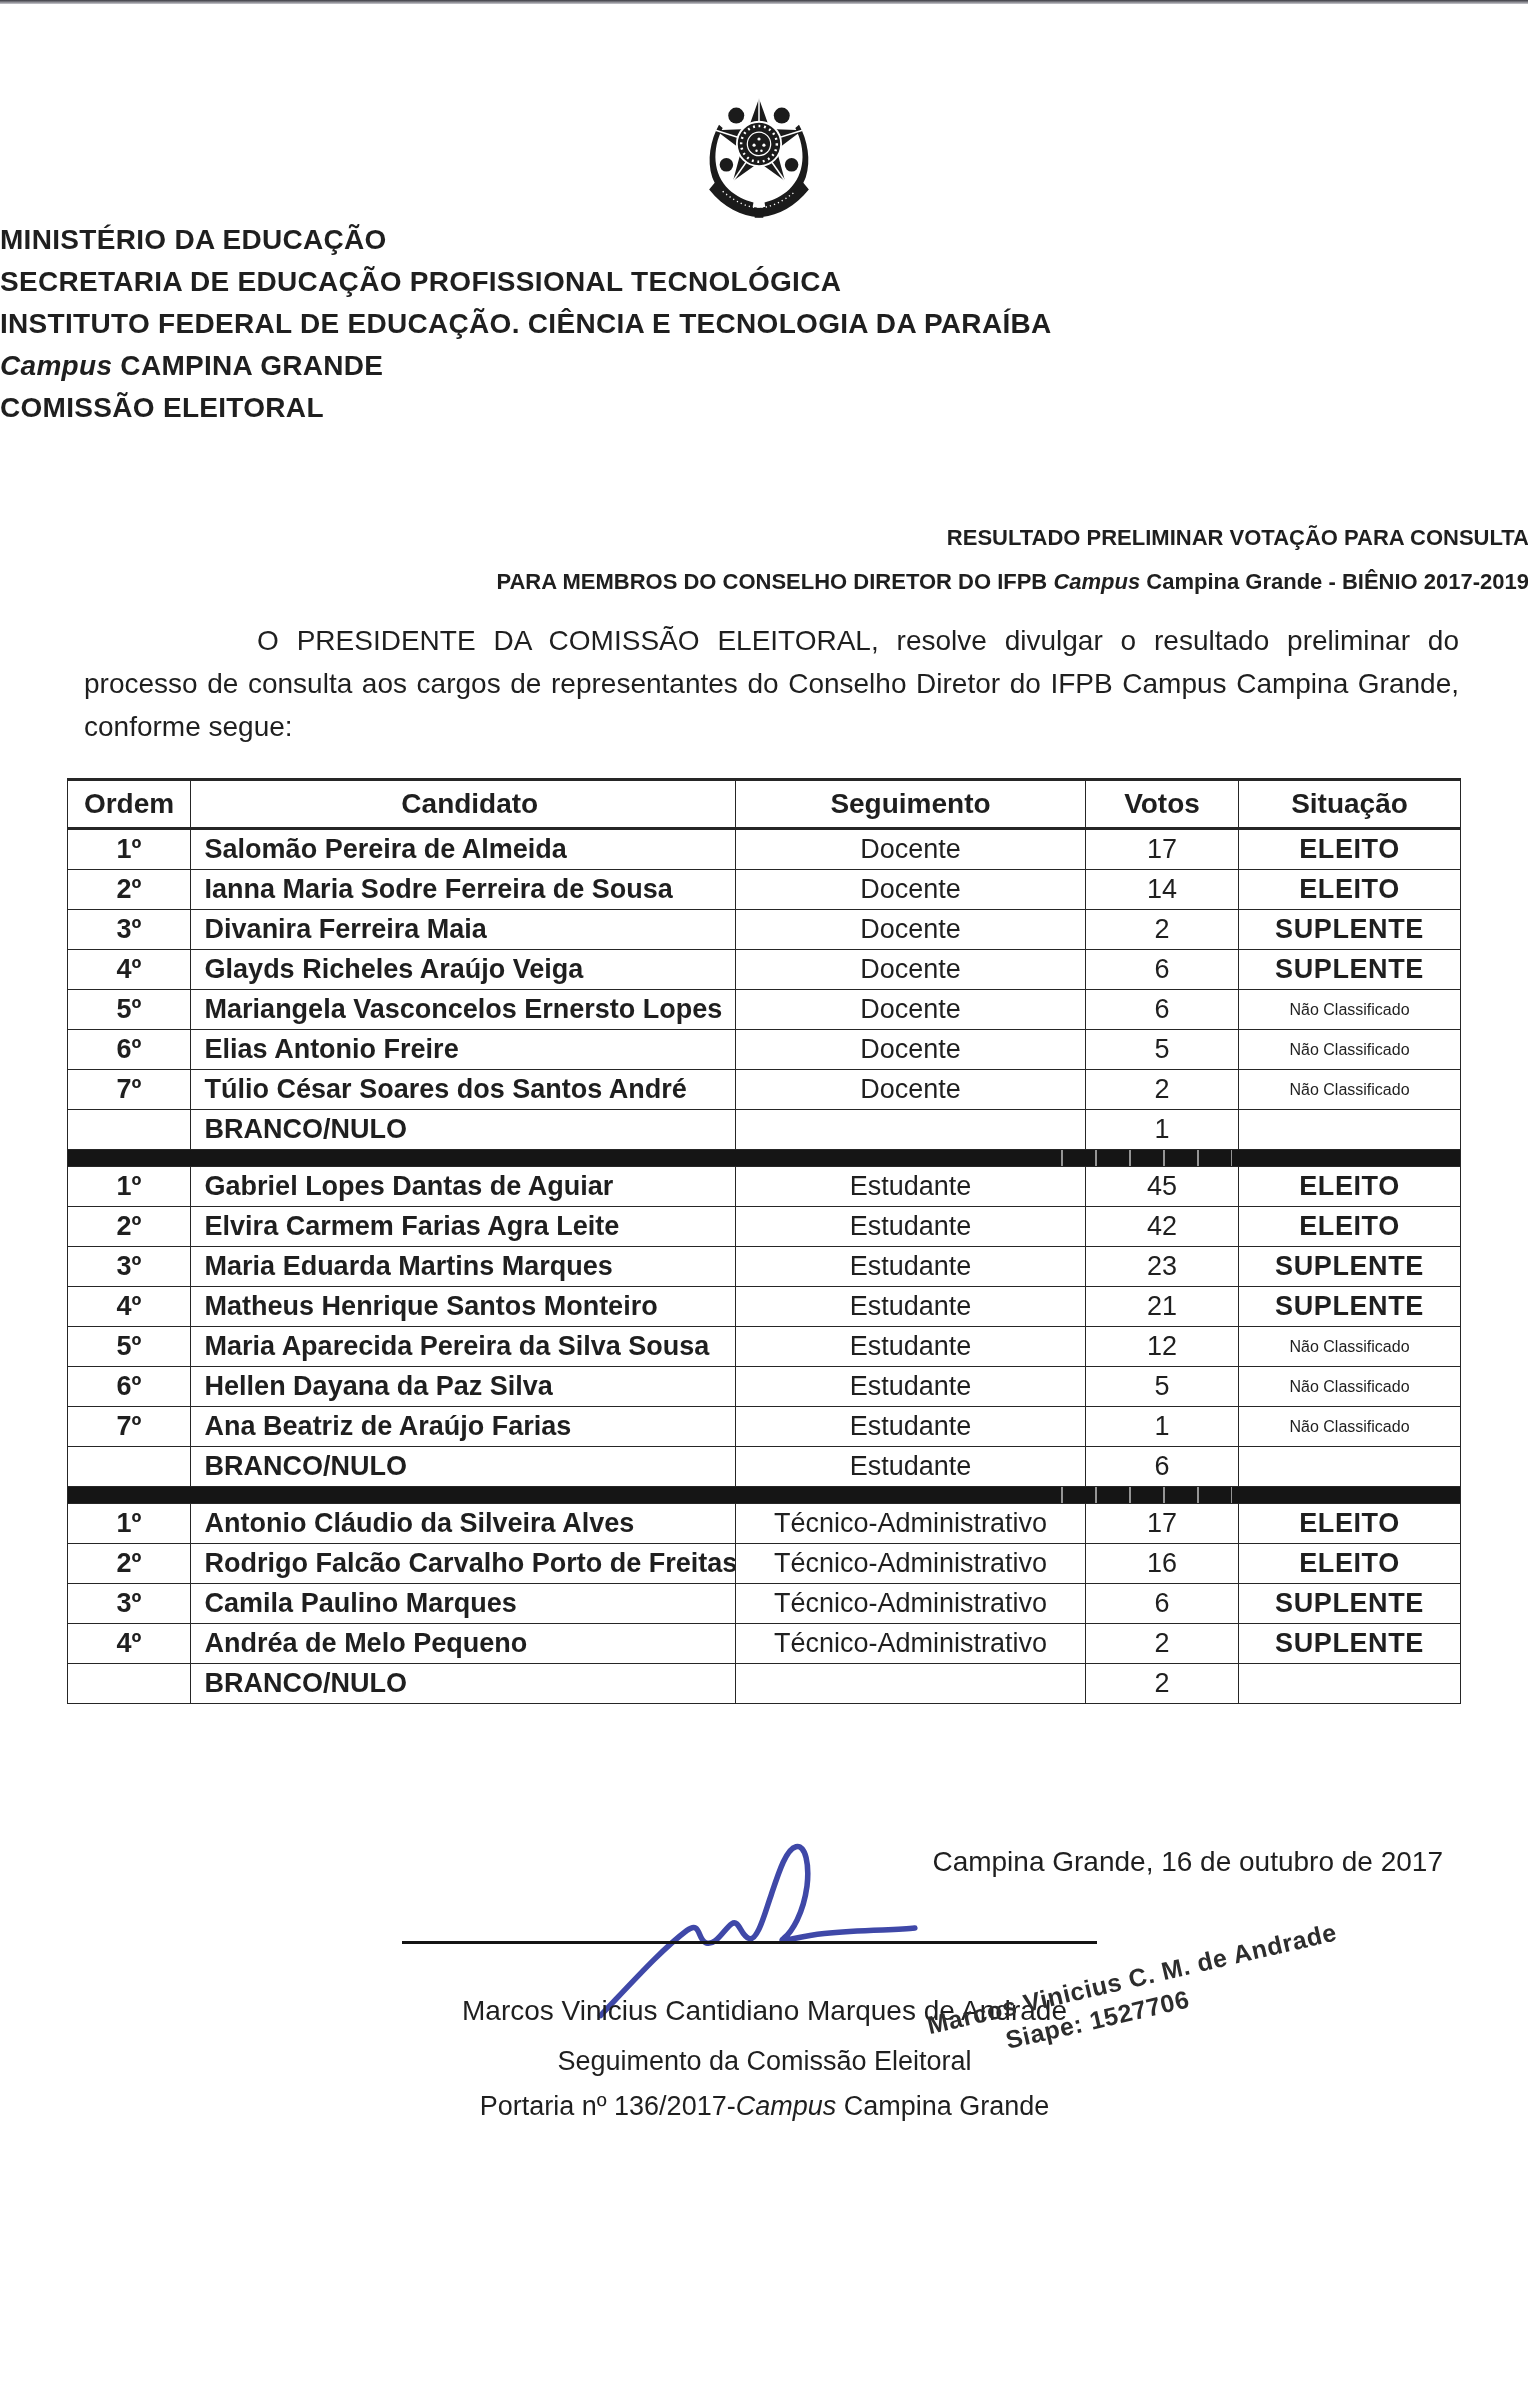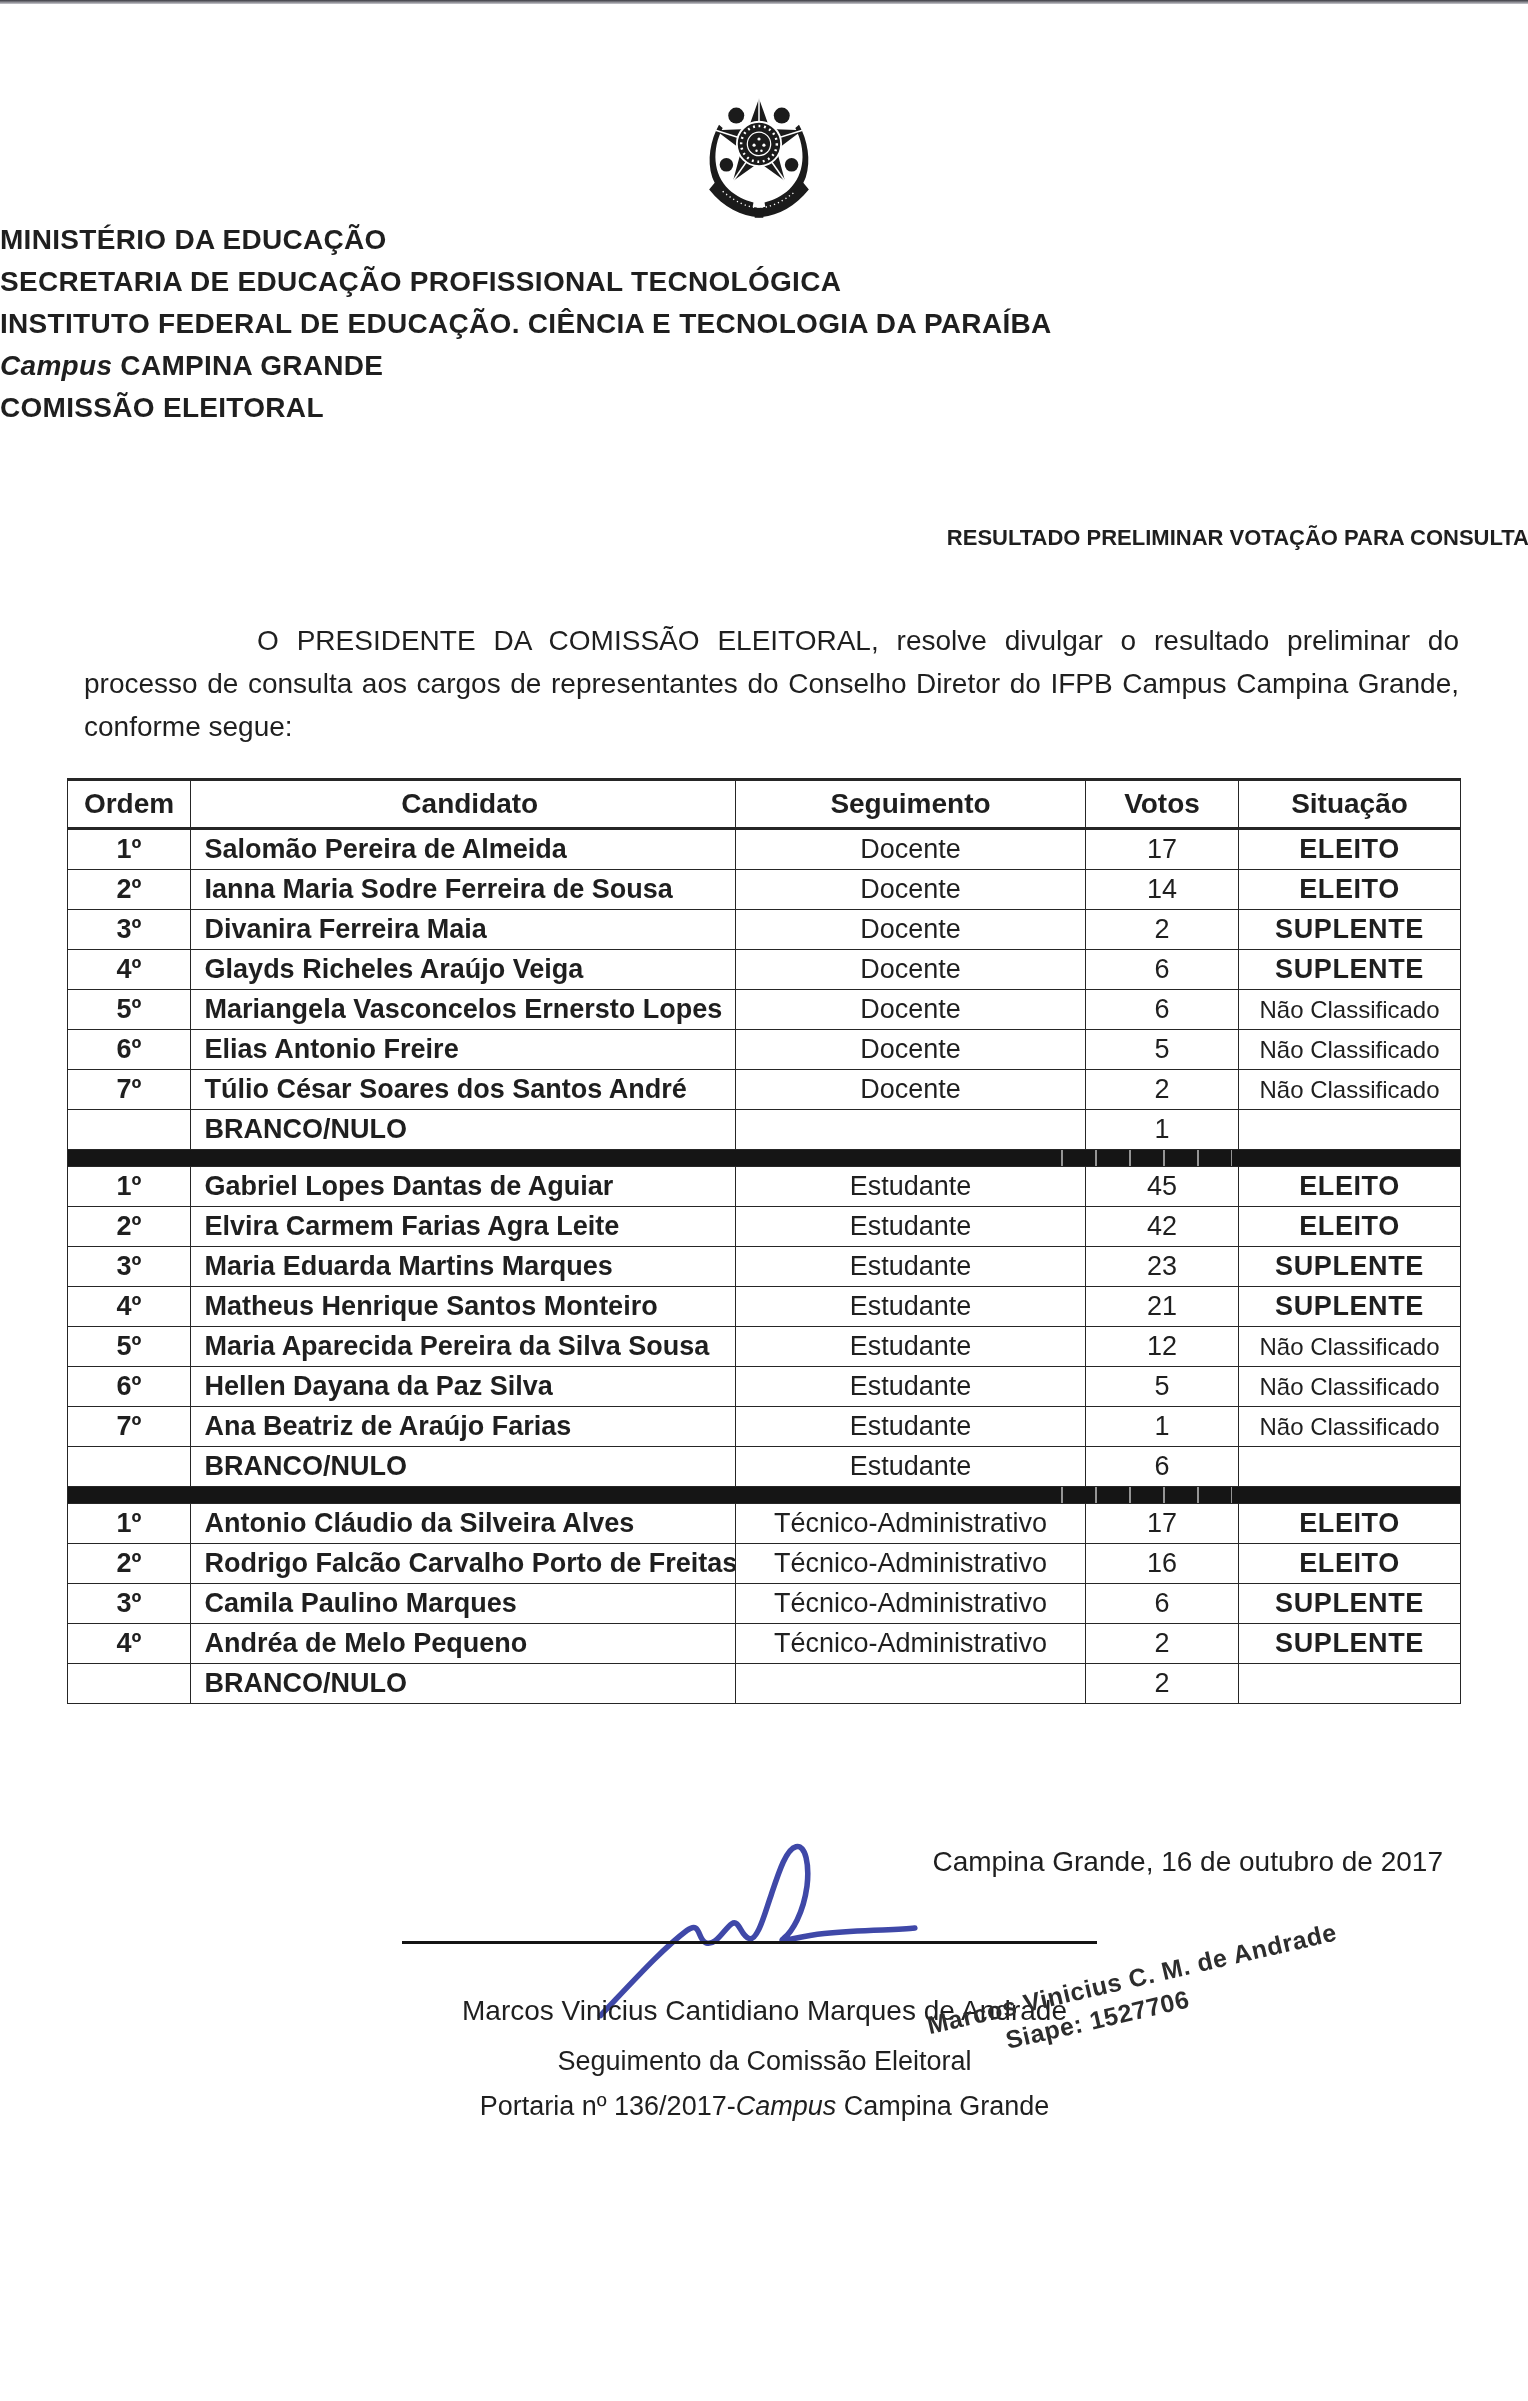--- a/index.html
+++ b/index.html
@@ -43,21 +43,21 @@
     border-top:3.7px solid #262626;border-bottom:3.1px solid #262626;
     font-size:28px;height:46px;font-weight:bold;text-align:center;
   }
   .results-table th.h-cand{text-align:center;padding-left:13.6px;}
   .results-table td{height:39px;font-size:27px;}
   td.c-ordem{text-align:center;font-weight:700;}
   td.c-cand{text-align:left;padding-left:13.6px;font-weight:700;}
   td.c-seg{text-align:center;font-weight:400;}
   td.c-vot{text-align:center;font-weight:400;}
   td.c-sit{text-align:center;font-weight:700;letter-spacing:0.6px;}
-  td.c-sit.nc{font-size:24px;font-weight:400;letter-spacing:0;}
+  td.c-sit.nc{font-size:16px;font-weight:400;letter-spacing:0;}
   tr.sep td{
     height:16px;border-left:1.8px solid #262626;border-right:1.8px solid #262626;
     background-color:#151515;
     background-image:repeating-linear-gradient(90deg, rgba(255,255,255,0) 0 32px, rgba(255,255,255,0.55) 32px 34px);
     background-size:203px 100%;background-position:961px 0;background-repeat:no-repeat;
   }
   .date-line{
     position:absolute;top:1846px;right:86px;
     font-size:28px;
   }
@@ -117,20 +117,21 @@
   <div class="org-header">
     <div>MINISTÉRIO DA EDUCAÇÃO</div>
     <div>SECRETARIA DE EDUCAÇÃO PROFISSIONAL TECNOLÓGICA</div>
     <div>INSTITUTO FEDERAL DE EDUCAÇÃO. CIÊNCIA E TECNOLOGIA DA PARAÍBA</div>
     <div><span class="it">Campus</span><span> CAMPINA GRANDE</span></div>
     <div>COMISSÃO ELEITORAL</div>
   </div>
 
   <div class="doc-title">
     <div>RESULTADO PRELIMINAR VOTAÇÃO PARA CONSULTA</div>
+    <div><span>PARA MEMBROS DO CONSELHO DIRETOR DO IFPB </span><span class="it">Campus</span><span> Campina Grande - BIÊNIO 2017-2019</span></div>
   </div>
 
   <div class="intro">
     <div class="j indent">O PRESIDENTE DA COMISSÃO ELEITORAL, resolve divulgar o resultado preliminar do</div>
     <div class="j">processo de consulta aos cargos de representantes do Conselho Diretor do IFPB Campus Campina Grande,</div>
     <div>conforme segue:</div>
   </div>
 
   <table class="results-table">
     <colgroup>

